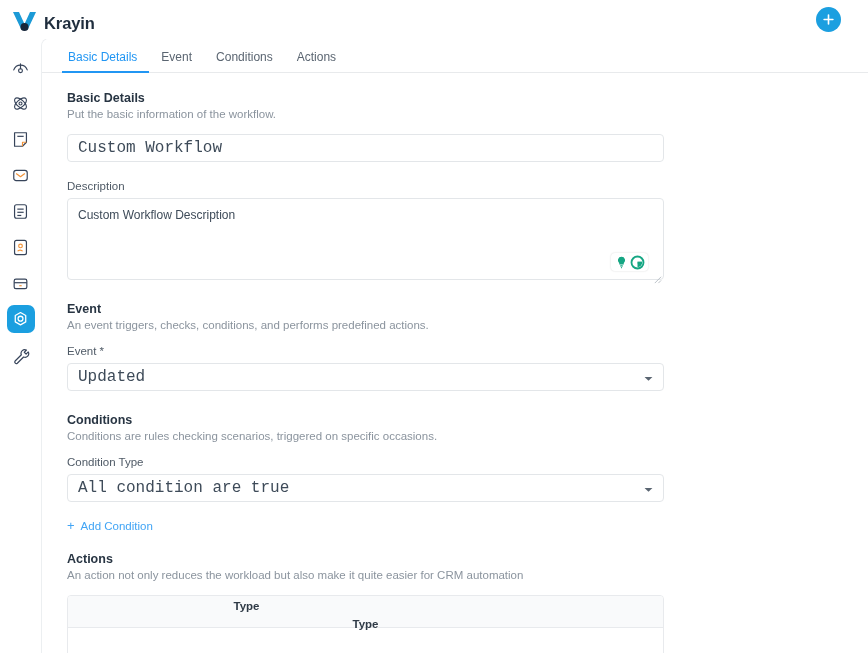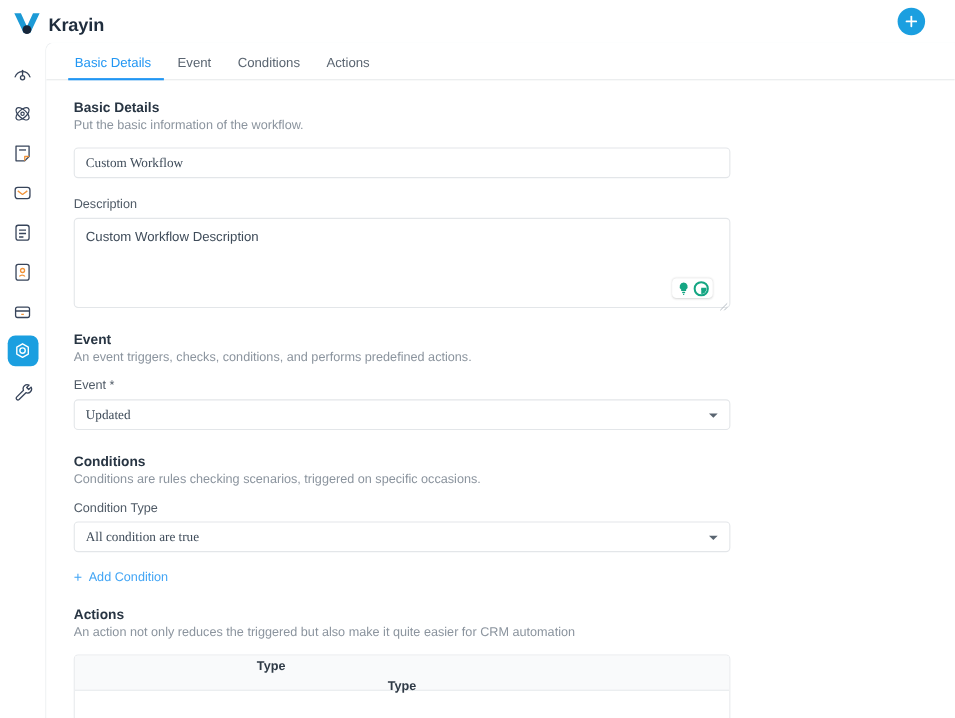--- a/index.html
+++ b/index.html
@@ -123,22 +123,22 @@
   }
   .field-label {
     font-size: 11.5px; color: #4f5a66;
     margin-bottom: 6px;
   }
 
   .txt-input, .sel-input {
     width: 597px; height: 28px;
     border: 1px solid #e3e6e9; border-radius: 4px;
     background: #fff;
-    font-family: Liberation Serif, serif;
-    font-size: 12px; color: #3e4b59;
+    font-family: Liberation Mono, monospace;
+    font-size: 16px; color: #3e4b59;
     padding: 0 10px;
     outline: none;
     display: block;
   }
   .textarea-wrap { position: relative; width: 597px; }
   .txt-area {
     width: 597px; height: 82px;
     border: 1px solid #e3e6e9; border-radius: 4px;
     background: #fff;
     font-family: "Liberation Sans", sans-serif;
@@ -414,21 +414,21 @@
     </div>
 
     <div class="mt14">
       <span class="add-link">
         <span class="plus">+</span>
         <span>Add Condition</span>
       </span>
     </div>
 
     <div class="sec-title mt18">Actions</div>
-    <div class="sec-desc">An action not only reduces the triggered but also make it quite easier for CRM automation</div>
+    <div class="sec-desc">An action not only reduces the workload but also make it quite easier for CRM automation</div>
 
     <div class="act-table">
       <div class="act-head">
         <div class="c1"><span>Type</span></div>
         <div class="c2"><span>Type</span></div>
       </div>
 
       <div class="act-row">
         
 

